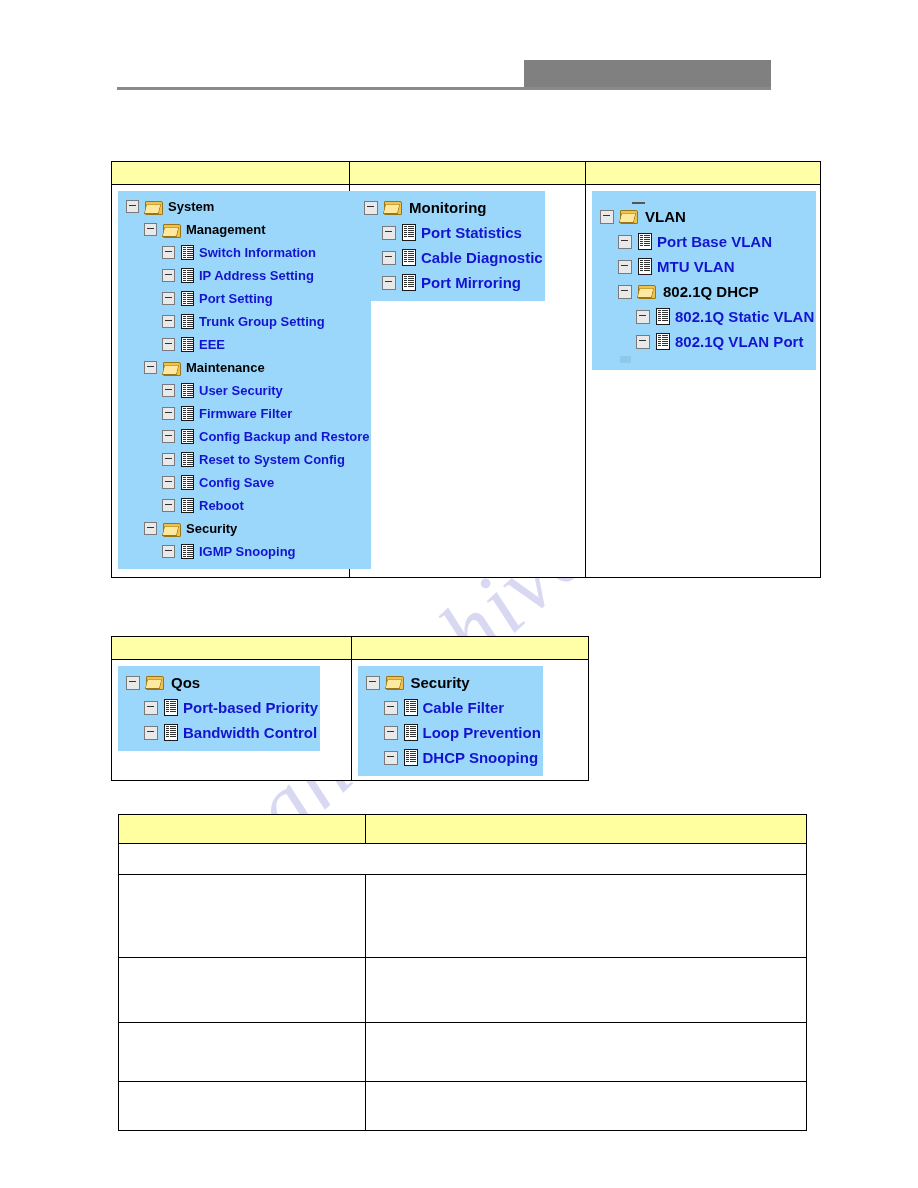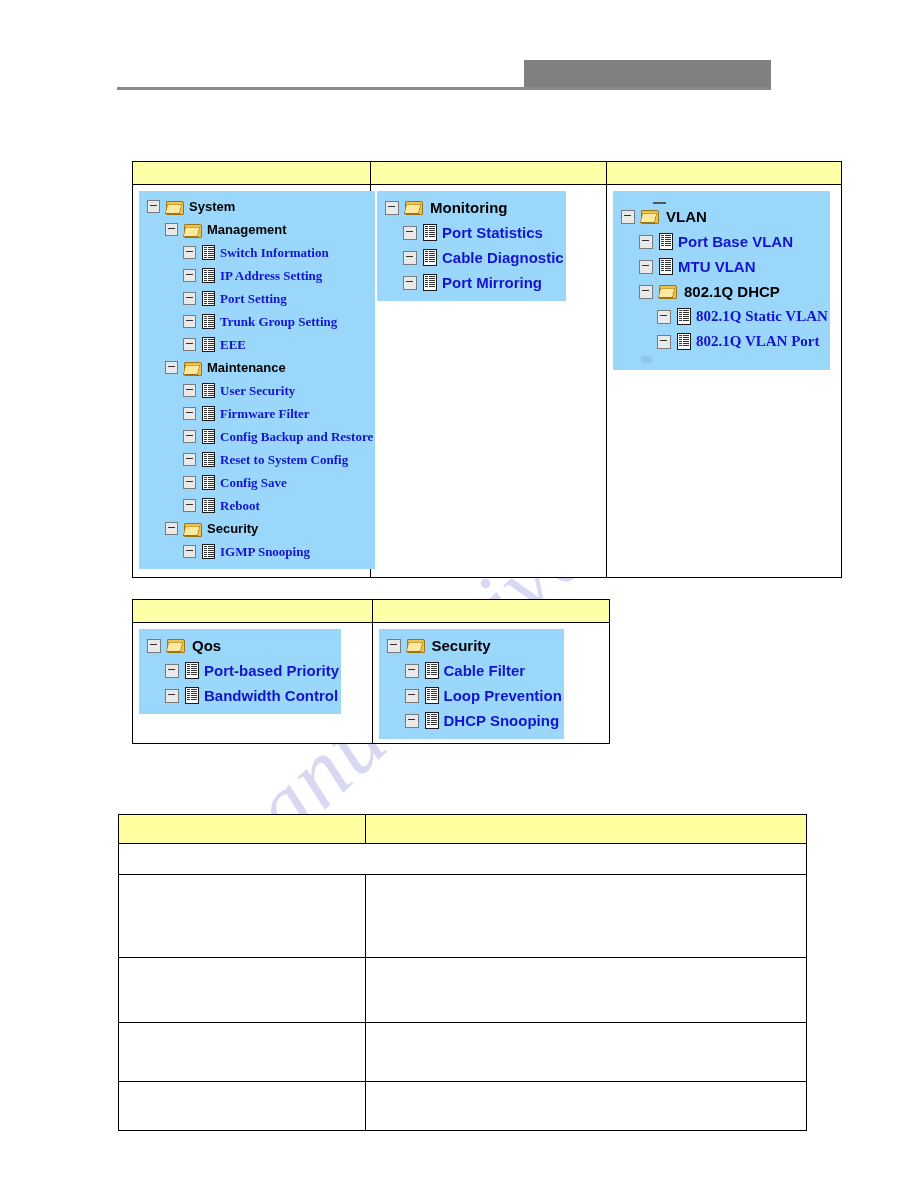--- a/index.html
+++ b/index.html
@@ -61,56 +61,55 @@
     height: 3px;
     background: #8a8a8a;
   }
 
   
   .tree-table {
     position: absolute;
     border-collapse: collapse;
     table-layout: fixed;
     z-index: 10;
-    margin-left: 21px;
   }
   .tree-table td {
     border: 1px solid #000000;
     vertical-align: top;
     padding: 0;
     background: #ffffff;
   }
   .tree-table td.hdr {
     background: #ffffa8;
     height: 22px;
   }
 
   #tree-table-top { left: 111px; top: 161px; width: 709px; }
-  #tree-table-bottom { left: 111px; top: 599px; width: 478px; }
+  #tree-table-bottom { left: 111px; top: 636px; width: 478px; }
 
   .tree-panel {
     background: #9bd7fb;
     margin: 6px 4px 4px 6px;
     padding: 4px 2px 6px 2px;
     display: inline-block;
     min-width: 0;
   }
   .cell-body { position: relative; }
 
   
   .tree-row {
     display: flex;
     align-items: center;
     white-space: nowrap;
     height: 23px;
     padding-left: 2px;
   }
   .tree-row.lvl0 { padding-left: 6px; }
   .tree-row.lvl1 { padding-left: 24px; }
-  .tree-row.lvl2 { padding-left: 42px; font-family: Liberation Serif, serif; }
+  .tree-row.lvl2 { padding-left: 42px; }
 
   
   .toggle {
     width: 11px;
     height: 11px;
     flex: 0 0 11px;
     border: 1px solid #7a7a7a;
     background: #e9e9e9;
     position: relative;
     margin-right: 6px;

